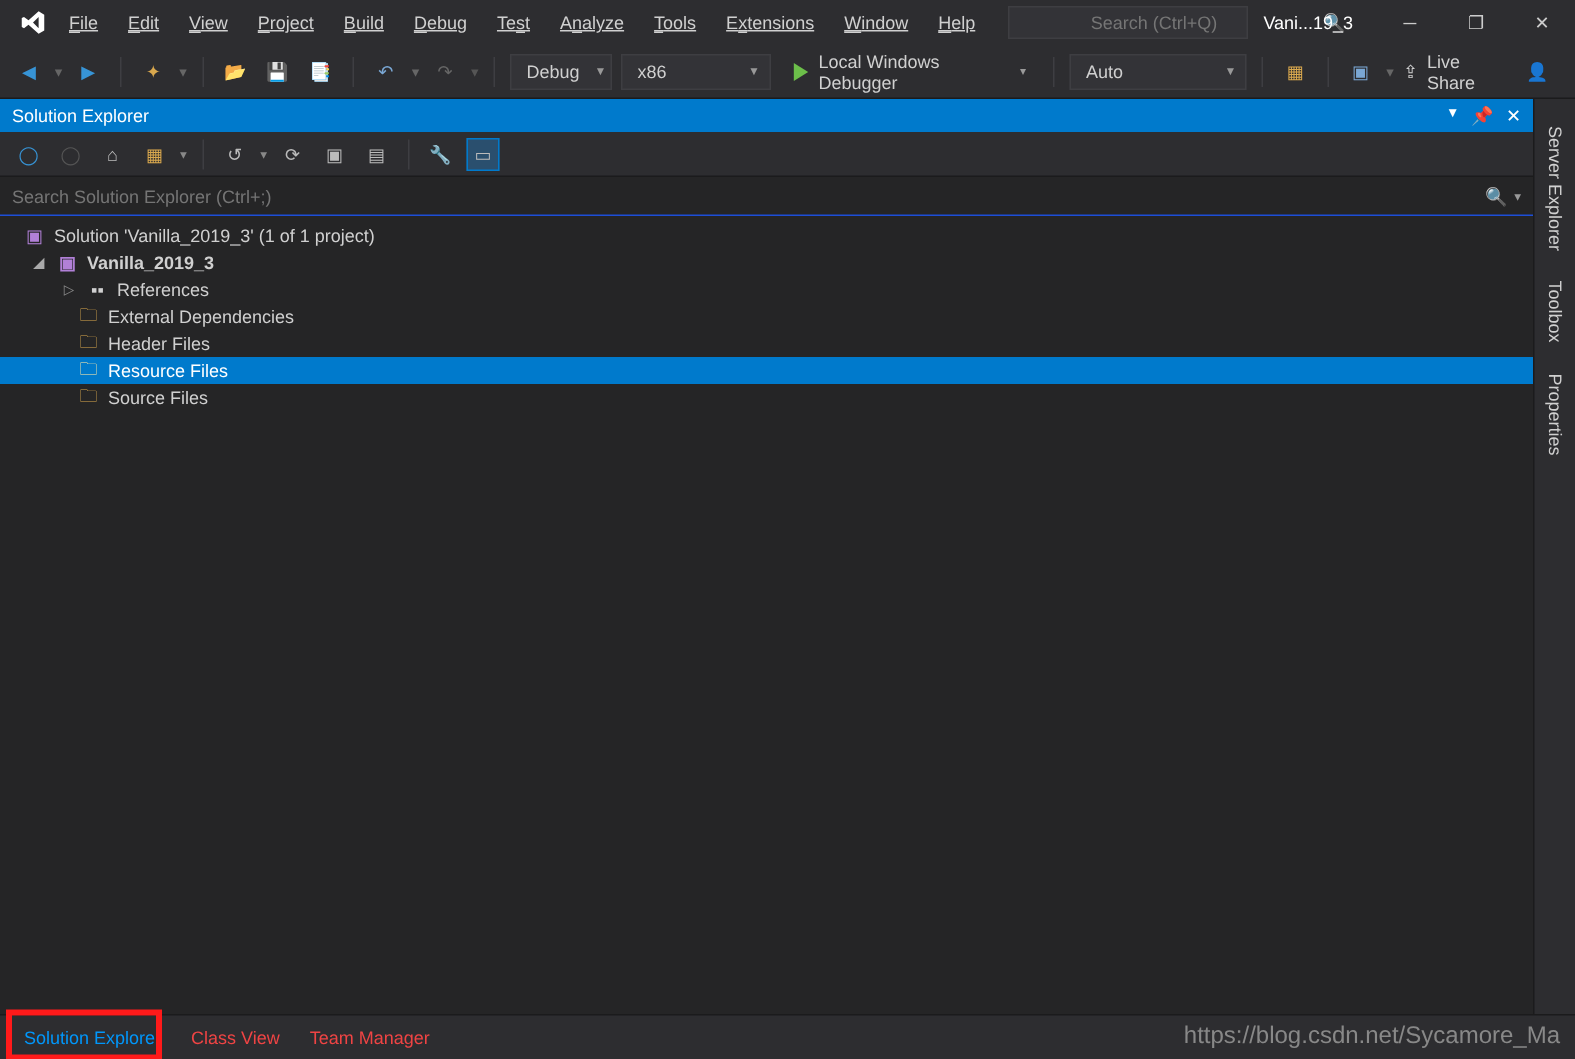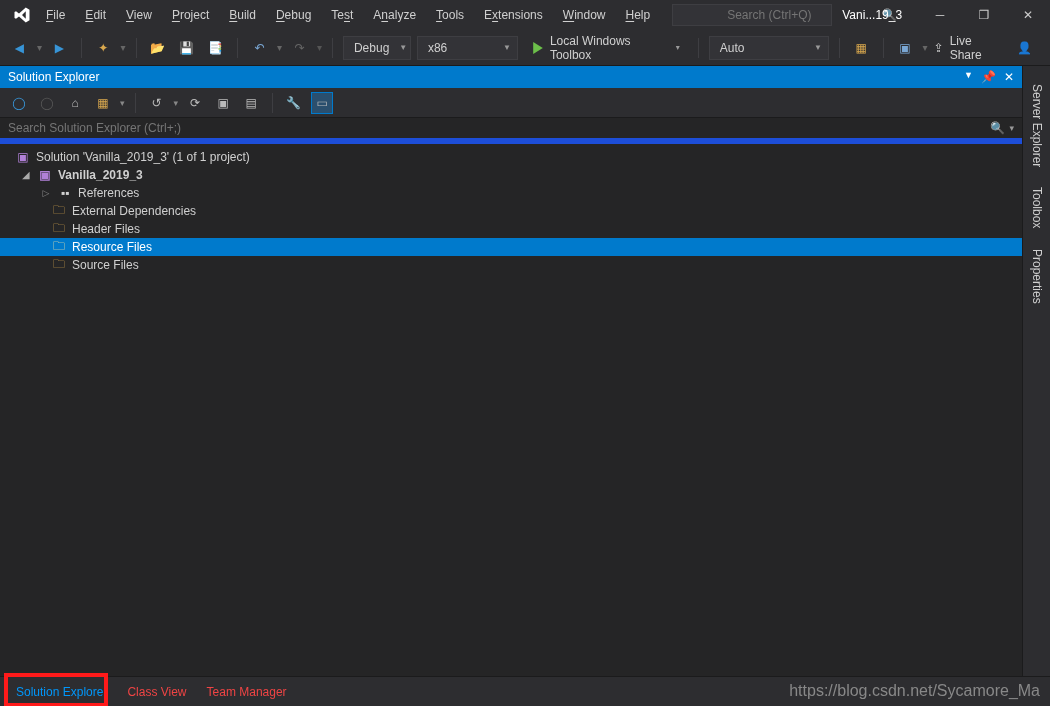--- a/index.html
+++ b/index.html
@@ -1,21 +1,21 @@
 <!DOCTYPE html>
 <html><head>
 <meta charset="utf-8">
 <style>
   * { box-sizing: border-box; margin: 0; padding: 0; font-family: "Segoe UI", Tahoma, sans-serif; }
   html, body { width: 1050px; height: 706px; background: #1e1e1e; color: #d0d0d0; font-size: 12px; overflow: hidden; }
   
   
   .titlebar { height: 30px; background: #2d2d30; display: flex; align-items: center; padding-left: 8px; }
   .logo { width: 28px; height: 30px; display:flex; align-items:center; justify-content:center; }
-  .menus { display: flex; align-items: center; gap: 0; }
+  .menus { display: flex; align-items: center; gap: 0; text-decoration: underline; }
   .menus .m { padding: 6px 10px; color: #d0d0d0; cursor: pointer; }
   .menus .u { text-decoration: underline; text-underline-offset: 2px; }
   .searchbox { margin-left: 12px; width: 160px; height: 22px; background: #333337; border:1px solid #3e3e42; display:flex; align-items:center; padding:0 6px; }
   .searchbox input { flex:1; background:transparent; border:none; color:#d0d0d0; font-size:12px; outline:none;margin-left:48px; }
   .titleproj { width: 80px; color:#fff; text-align:center; }
   .wincontrols { margin-left:auto; display:flex; }
   .wincontrols div { width:44px; height:30px; display:flex; align-items:center; justify-content:center; color:#ccc; }
 
   
   .maintoolbar { height: 36px; background:#2d2d30; display:flex; align-items:center; padding-left:8px; gap:6px; border-bottom:1px solid #1b1b1c; }
@@ -33,21 +33,21 @@
   .centercol { flex:1; display:flex; flex-direction:column; background:#1e1e1e; }
   .sidetabs { width:28px; background:#2d2d30; display:flex; flex-direction:column; align-items:center; padding-top:8px; border-left:1px solid #1b1b1c; }
   .sidetabs .vtab { writing-mode:vertical-rl; color:#d0d0d0; padding:10px 4px; font-size:12px; cursor:pointer; }
 
   
   .panetitle { height:22px; background:#007acc; color:#fff; display:flex; align-items:center; padding:0 8px; font-size:12px;}
   .panetitle .right{margin-left:auto;display:flex;gap:8px;}
   .panetoolbar{height:30px;background:#2d2d30;border-bottom:1px solid #1b1b1c;display:flex;align-items:center;padding-left:8px;gap:6px;}
   .ptb{width:22px;height:22px;display:flex;align-items:center;justify-content:center;color:#bbb;}
   .ptb.active{border:1px solid #007acc;background:#2a4f6e;}
-  .panesearch{height:26px;background:#252526;display:flex;align-items:center;padding:0 8px;border-bottom:6px solid #1d4ed8;}
+  .panesearch{height:26px;background:#252526;display:flex;align-items:center;padding:0 8px;border-bottom:1px solid #1d4ed8;}
   .panesearch input{flex:1;background:transparent;border:none;color:#ccc;font-size:12px;outline:none;}
   .tree{flex:1;background:#252526;color:#d0d0d0;font-size:12px;padding-top:4px;overflow:auto;}
   .node{height:18px;display:flex;align-items:center;gap:6px;padding-left:16px;}
   .node.sel{background:#007acc;color:#fff;}
   .node.bold{font-weight:bold;}
   .twist{width:12px;display:inline-flex;justify-content:center;color:#aaa;font-size:9px;}
   .ico{width:14px;height:14px;display:inline-flex;align-items:center;justify-content:center;}
 
   
   .bottom{height:30px;background:#2d2d30;border-top:1px solid #1b1b1c;display:flex;align-items:center;padding-left:6px;position:relative;}
@@ -114,21 +114,21 @@
       <span class="arrow">▼</span>
     </div>
   <div class="combo" style="width:105px">
       <span>x86</span>
       <span class="arrow" style="margin-left:auto">▼</span>
     </div>
   <div class="playbtn">
     <svg width="12" height="12" viewBox="0 0 10 10">
         <path fill="#6cbf4a" d="M1 0l8 5-8 5z"></path>
       </svg>
-    <span>Local Windows Toolbox</span>
+    <span>Local Windows Debugger</span>
     <span style="color:#999;font-size:8px;margin-left:2px">▾</span>
   </div>
   <div class="sep"></div>
   <div class="combo" style="width:125px">
       <span>Auto</span>
       <span class="arrow" style="margin-left:auto">▼</span>
     </div>
   <div class="sep"></div>
   <div class="tbbtn" style="color:#d9a84e">▦</div>
   <div class="sep"></div>

